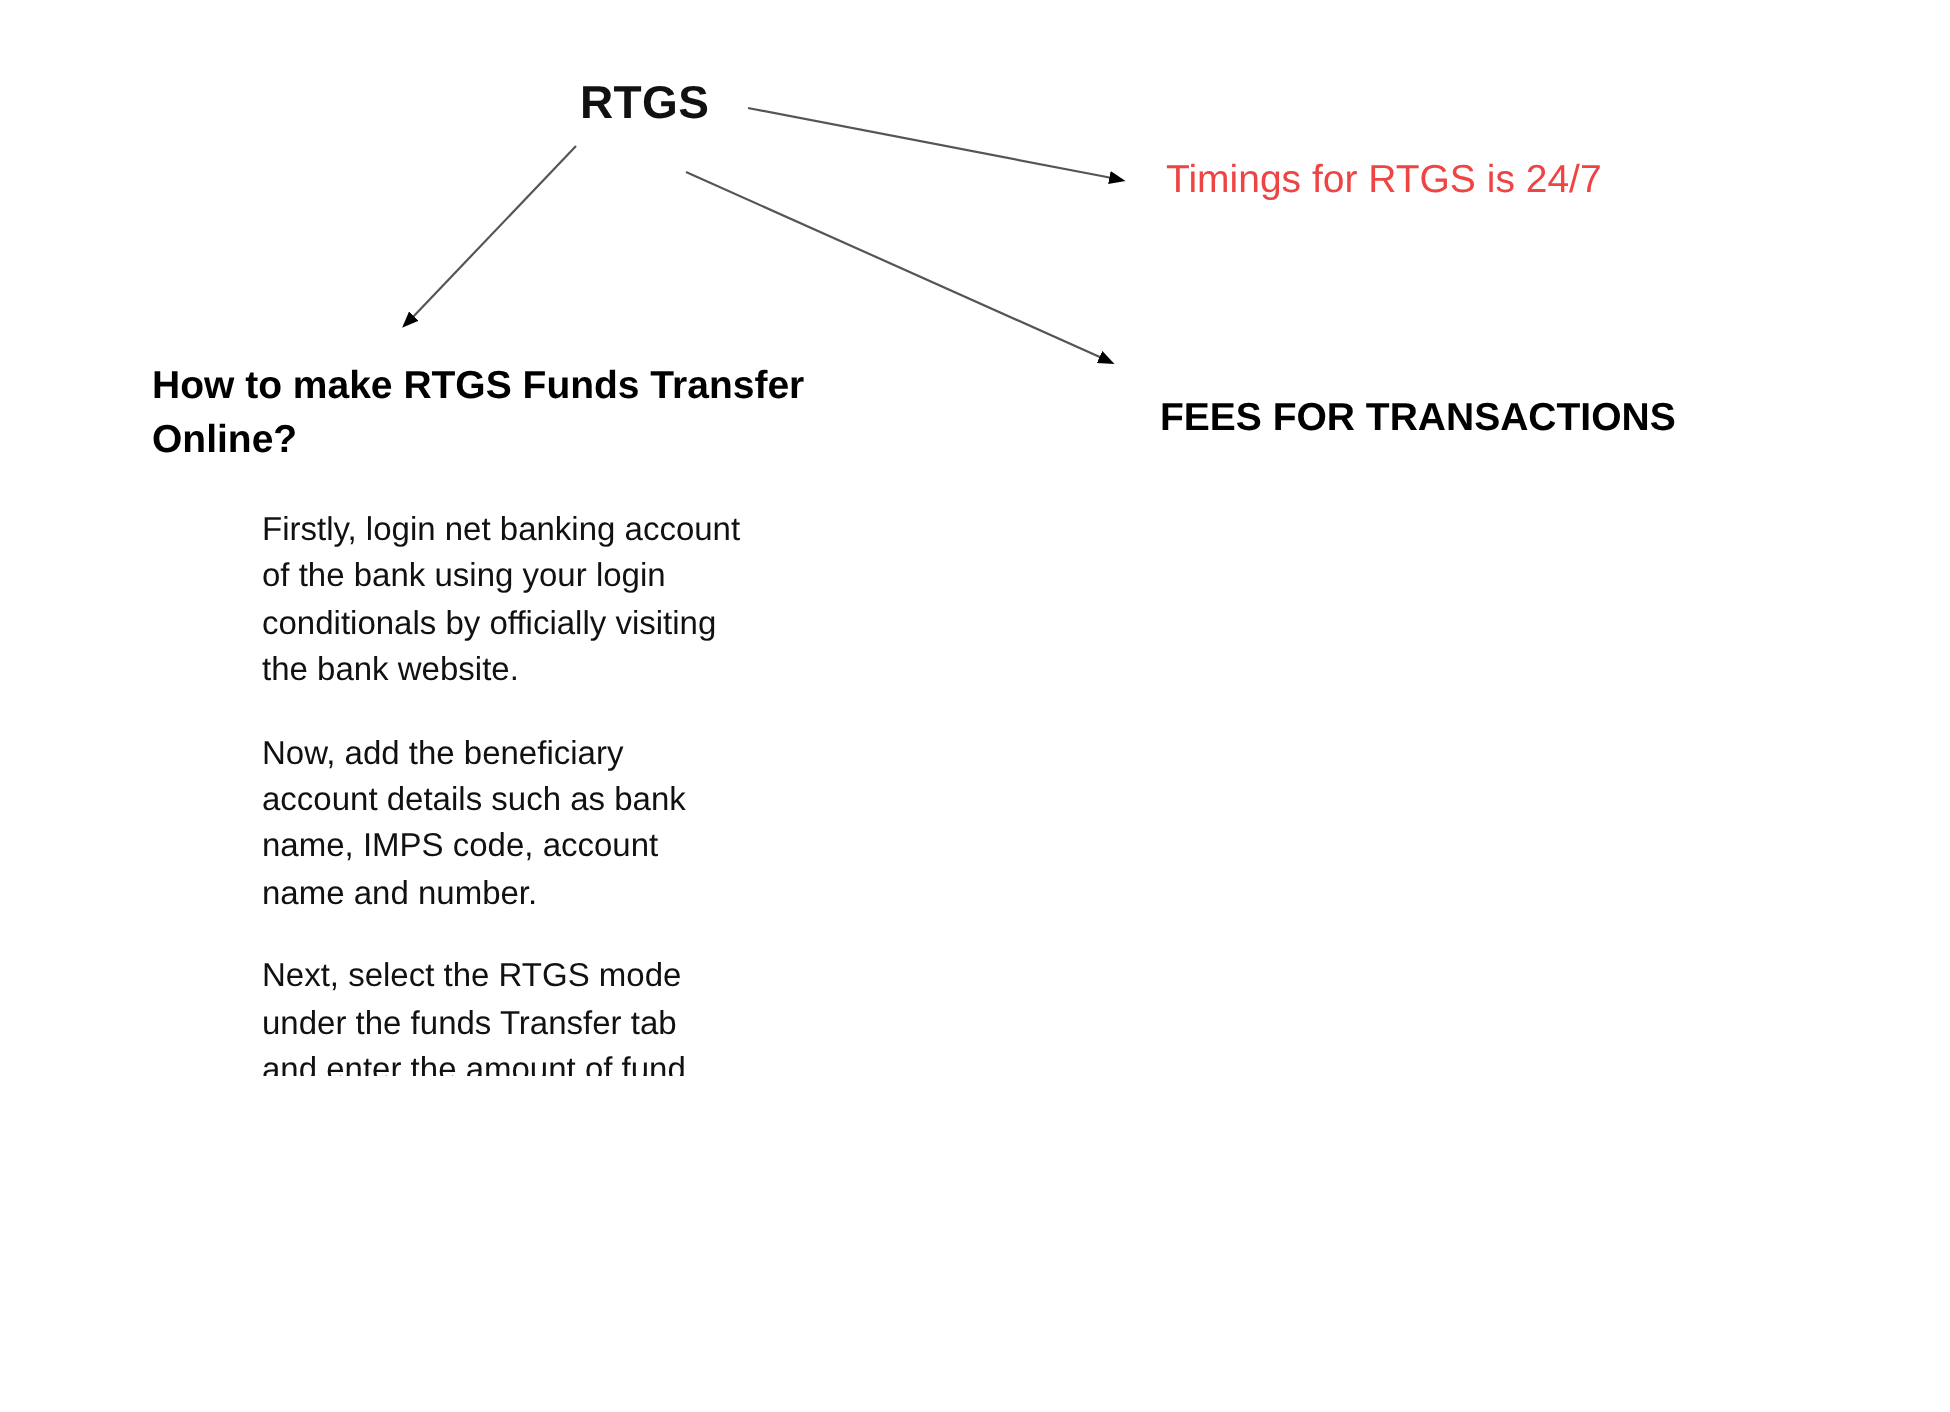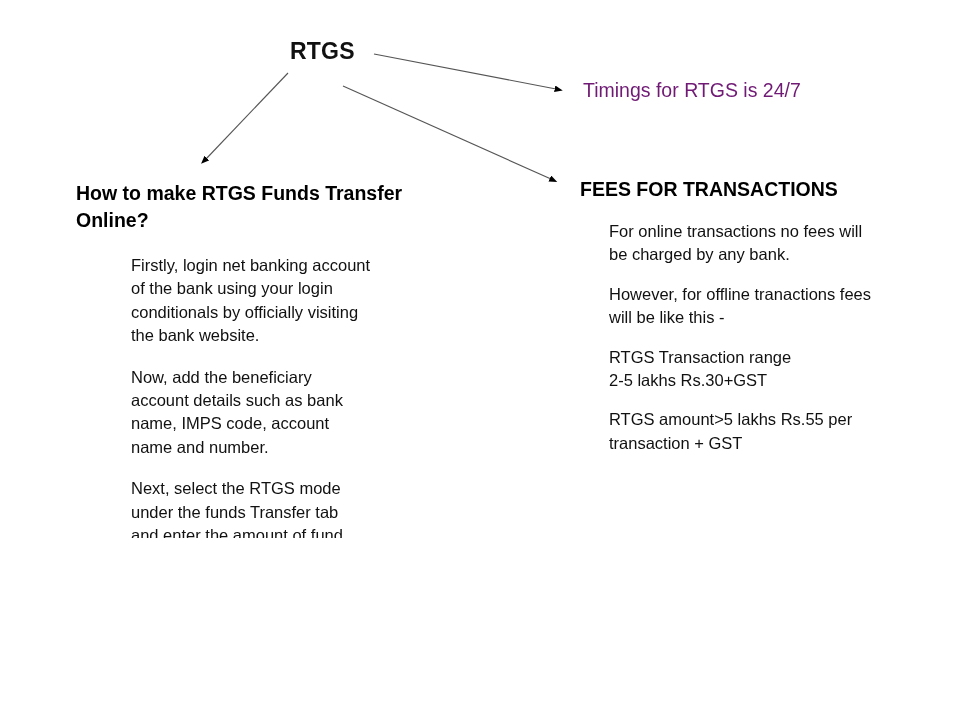--- a/index.html
+++ b/index.html
@@ -74,27 +74,27 @@
   }
   
   #branch-timings {
     left: 583px;
     top: 78px;
     width: 370px;
   }
   #branch-timings .leaf-text {
     font-size: 19.5px;
     line-height: 1.3;
-    color: #701a75;
+    color: #ef4444;
     white-space: nowrap;
   }
   
   #branch-fees {
     left: 580px;
-    top: 176px;
+    top: 196px;
     width: 360px;
   }
   #branch-fees .branch-body {
     margin-top: 17px;
     padding-left: 29px;
   }
   #branch-fees .para {
     margin-bottom: 16px;
   }
 </style>
@@ -136,25 +136,15 @@
 transfer.</li>
     </ul>
   </div>
 
   <div class="branch" id="branch-timings">
     <div class="leaf-text">Timings for RTGS is 24/7</div>
   </div>
 
   <div class="branch" id="branch-fees">
     <h2 class="branch-heading">FEES FOR TRANSACTIONS</h2>
-    <ul class="branch-body">
-      <li class="para">For online transactions no fees will
-be charged by any bank.</li>
-      <li class="para">However, for offline tranactions fees
-will be like this -</li>
-      <li class="para">RTGS Transaction range
-2-5 lakhs Rs.30+GST</li>
-      <li class="para">RTGS amount&gt;5 lakhs Rs.55 per
-transaction + GST</li>
-    </ul>
   </div>
 
 </div>
 
 </body></html>

